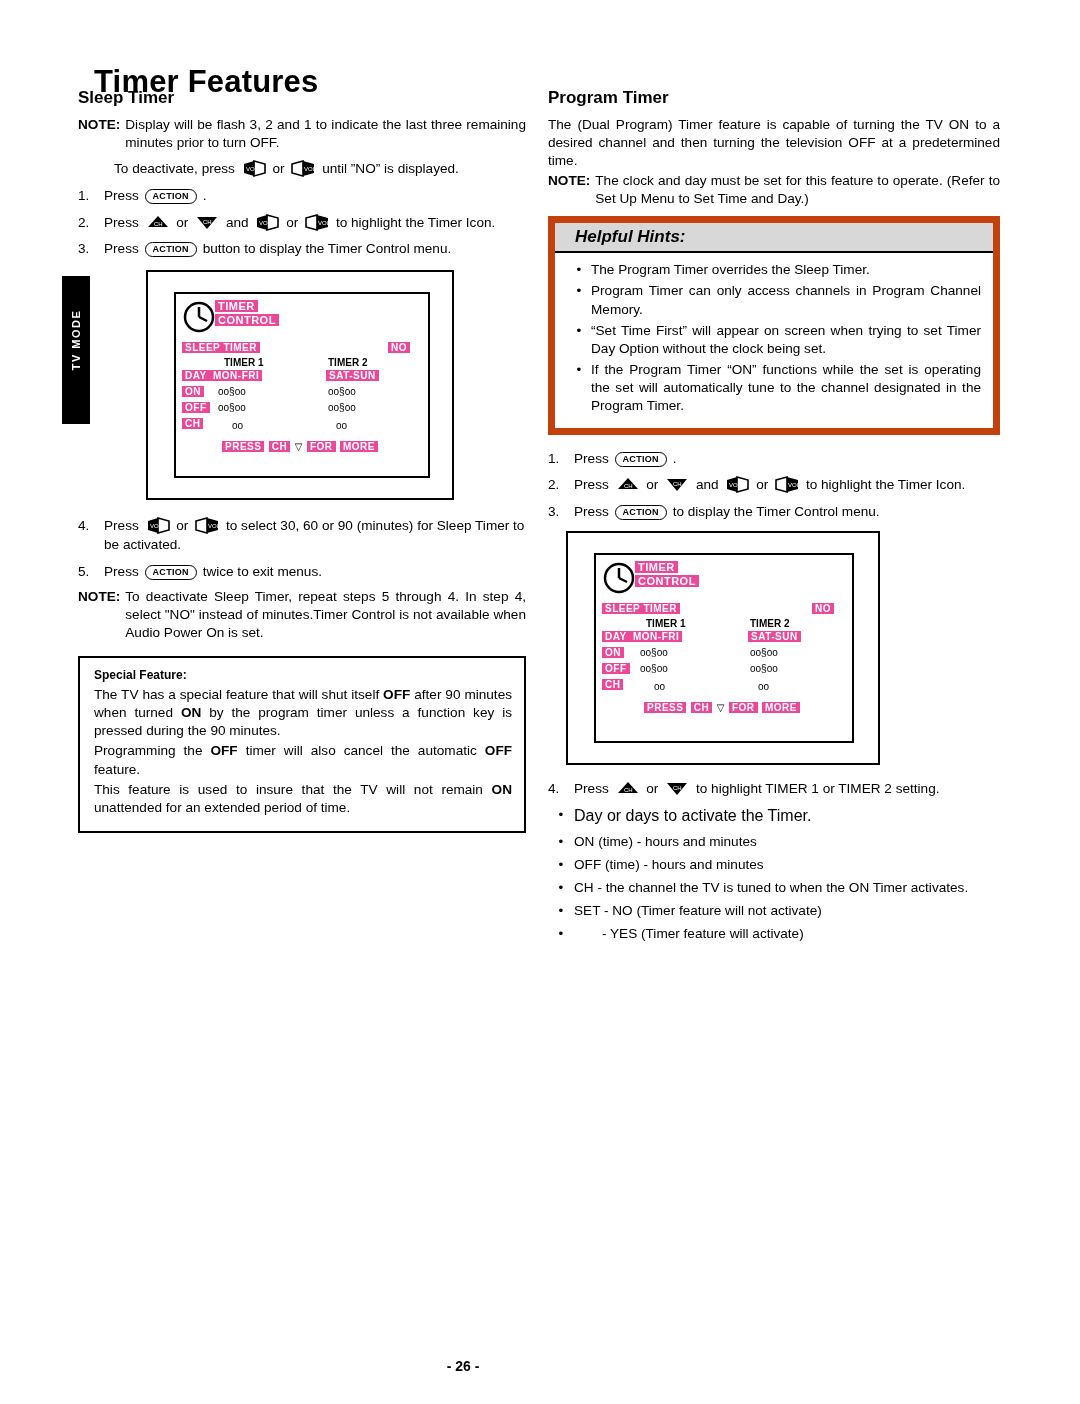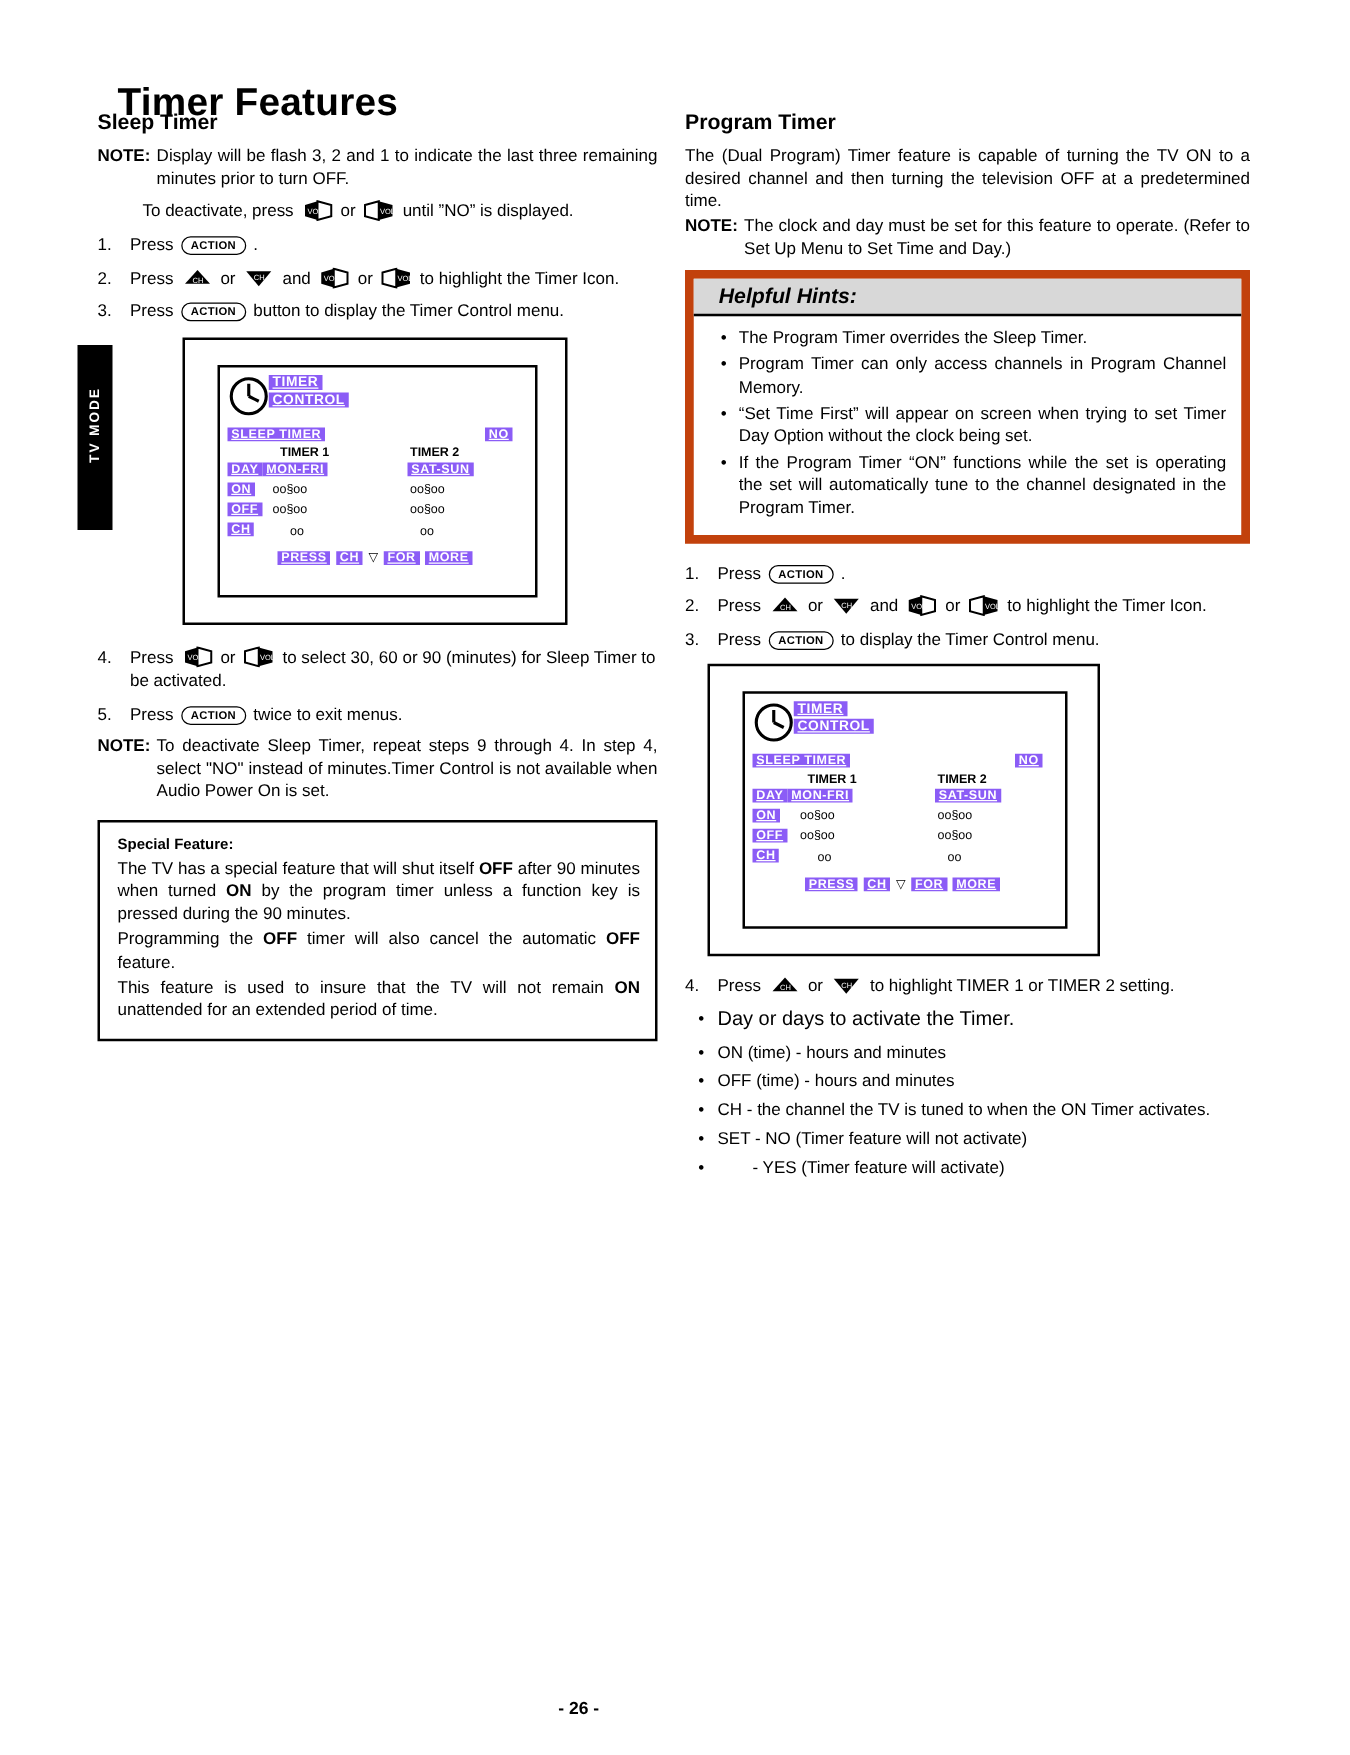--- a/index.html
+++ b/index.html
@@ -149,27 +149,26 @@
   .osd-wrap {
     border: 2px solid #000;
     background: #fff;
     position: relative;
   }
   .osd-inner {
     position: absolute;
     border: 2px solid #000;
   }
   .osd-blk {
-    background: #8b5cf6;
+    background: #ec4899;
     color: #fff;
     font-weight: bold;
     display: inline-block;
     padding: 0 3px;
     letter-spacing: 0.5px;
-    text-decoration: underline;
   }
 
   .hints-box {
     border: 7px solid #c2410c;
     margin-top: 8px;
   }
   .hints-title {
     background: #d8d8d8;
     border-bottom: 2px solid #000;
     font-style: italic;
@@ -413,21 +412,21 @@
         <span class="txt">
           <span>Press</span>
           <span class="key">ACTION</span>
           <span>twice to exit menus.</span>
         </span>
       </li>
     </ol>
 
     <div class="note" style="margin-top:4px;">
       <span class="lbl">NOTE:</span>
-      <span class="txt">To deactivate Sleep Timer, repeat steps 9 through 4. In step 4, select "NO" instead of minutes.Timer Control is not available when Audio Power On is set.</span>
+      <span class="txt">To deactivate Sleep Timer, repeat steps 5 through 4. In step 4, select "NO" instead of minutes.Timer Control is not available when Audio Power On is set.</span>
     </div>
 
     <div class="special-box">
       <h3>Special Feature:</h3>
       <p class="body"><span>The TV has a special feature that will shut itself </span><b>OFF</b><span> after 90 minutes when turned </span><b>ON</b><span> by the program timer unless a function key is pressed during the 90 minutes.</span></p>
       <p class="body"><span>Programming the </span><b>OFF</b><span> timer will also cancel the automatic </span><b>OFF</b><span> feature.</span></p>
       <p class="body"><span>This feature is used to insure that the TV will not remain </span><b>ON</b><span> unattended for an extended period of time.</span></p>
     </div>
   </div>
 

